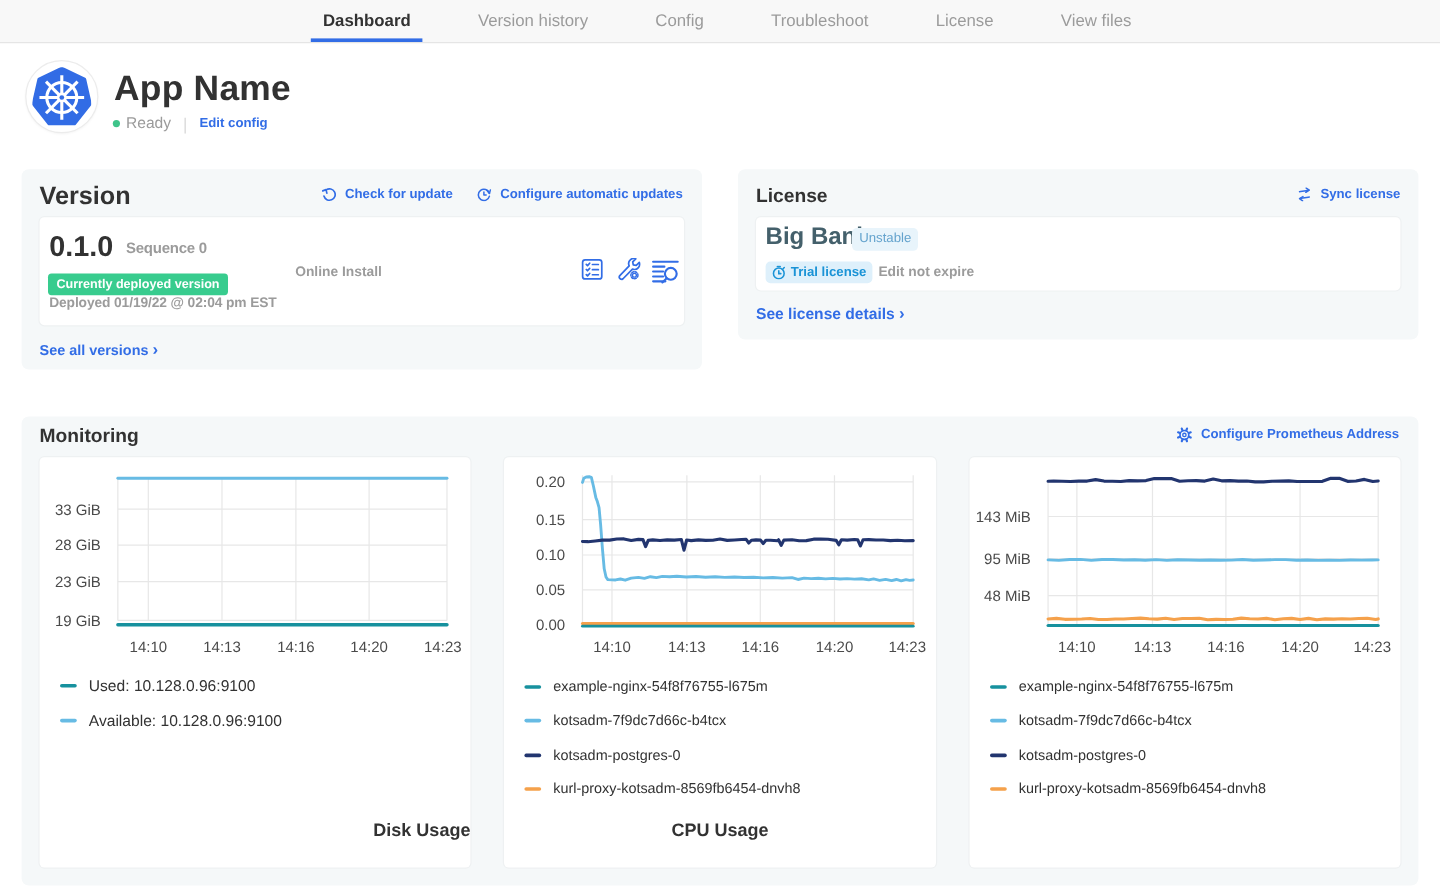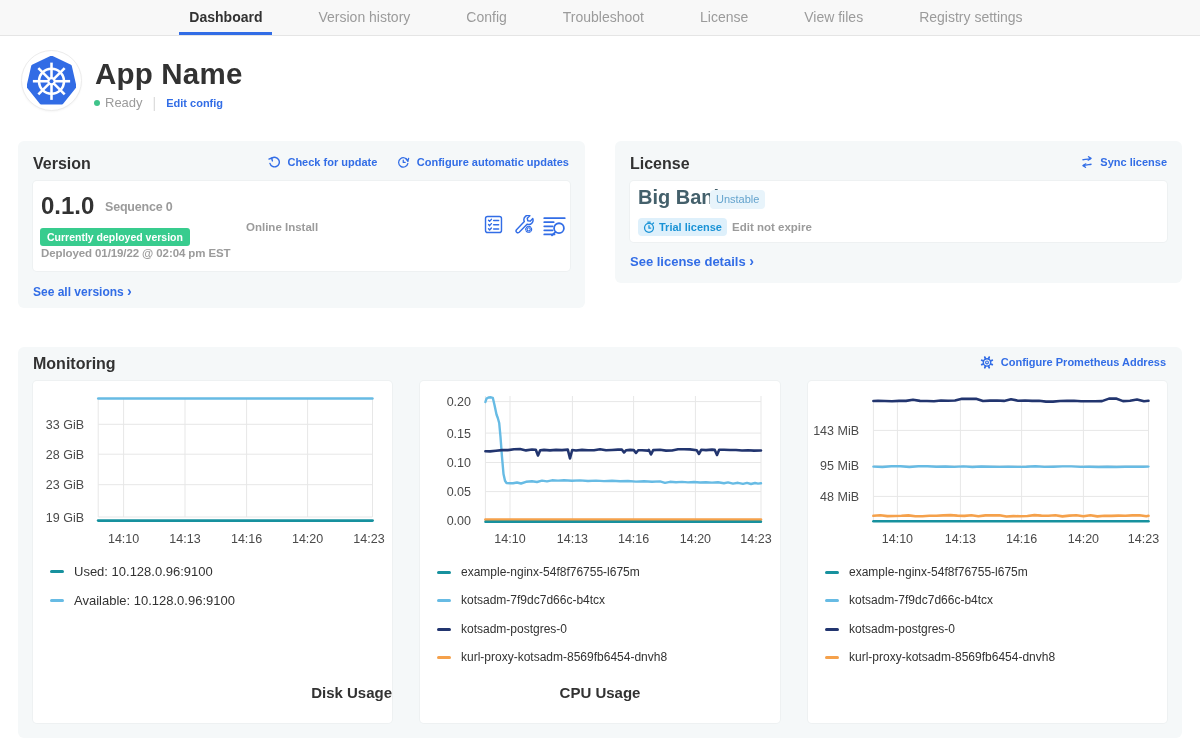--- a/index.html
+++ b/index.html
@@ -6,21 +6,20 @@
 </style></head>
 <body>
 
 <div style="position:absolute;top:0;left:0;width:1200px;height:36px;background:#F8F8F8;border-bottom:1px solid #E5E5E5;display:flex;justify-content:center;padding-left:12px">
     <div style="margin:0 18px;padding:0 10px;height:35px;line-height:35px;font-size:14px;font-weight:bold;color:#323232;border-bottom:3px solid #326DE6;box-sizing:border-box">Dashboard</div>
     <div style="margin:0 18px;padding:0 10px;height:35px;line-height:35px;font-size:14px;color:#9B9B9B">Version history</div>
     <div style="margin:0 18px;padding:0 10px;height:35px;line-height:35px;font-size:14px;color:#9B9B9B">Config</div>
     <div style="margin:0 18px;padding:0 10px;height:35px;line-height:35px;font-size:14px;color:#9B9B9B">Troubleshoot</div>
     <div style="margin:0 18px;padding:0 10px;height:35px;line-height:35px;font-size:14px;color:#9B9B9B">License</div>
     <div style="margin:0 18px;padding:0 10px;height:35px;line-height:35px;font-size:14px;color:#9B9B9B">View files</div>
-    <div style="margin:0 18px;padding:0 10px;height:35px;line-height:35px;font-size:14px;color:#9B9B9B">Registry settings</div>
   </div>
 
 <div style="position:absolute;left:21px;top:50px;width:61px;height:61px;background:#fff;border:1px solid #ECECEC;border-radius:50%;display:flex;align-items:center;justify-content:center;box-shadow:0 1px 2px rgba(0,0,0,0.04)">
     <svg width="49" height="49" viewBox="0 0 20 20">
       <polygon points="10.00,0.50 17.66,4.19 19.55,12.48 14.25,19.13 5.75,19.13 0.45,12.48 2.34,4.19" fill="#326CE5" stroke="#326CE5" stroke-width="1.3" stroke-linejoin="round"></polygon>
       <g stroke="#fff" stroke-width="1.05" fill="none">
         <circle cx="10.0" cy="10.3" r="5.1"></circle>
         <line x1="10.00" y1="8.90" x2="10.00" y2="2.70"></line>
         <line x1="10.99" y1="9.31" x2="15.37" y2="4.93"></line>
         <line x1="11.40" y1="10.30" x2="17.60" y2="10.30"></line>
@@ -35,21 +34,21 @@
     </svg>
   </div>
 <div style="position:absolute;left:95px;top:59px;font-size:29.5px;font-weight:bold;color:#323232;line-height:29.5px;letter-spacing:0.2px">App Name</div>
 <div style="position:absolute;left:94px;top:95px;height:15px;display:flex;align-items:center;font-size:13px;color:#9B9B9B">
   <span style="width:6px;height:6px;border-radius:50%;background:#3FC48A;margin-right:5px"></span>Ready
   <span style="color:#DADADA;margin:0 10px;font-size:14px">|</span>
   <span class="lnk" style="font-size:11px">Edit config</span>
 </div>
 
 <div style="position:absolute;left:18px;top:141px;width:567px;height:167px;background:#F5F8F9;border-radius:6px">
-  <div style="position:absolute;left:15px;top:14px;font-size:16px;font-weight:bold;color:#323232;line-height:18px">Version</div>
+  <div style="position:absolute;left:15px;top:14px;font-size:21px;font-weight:bold;color:#323232;line-height:18px">Version</div>
   <div style="position:absolute;right:16px;top:13px;display:flex;align-items:center;gap:20px;height:16px">
     <span style="display:flex;align-items:center;gap:7px">
         <svg width="12.5" height="12.5" viewBox="0 0 16 16" fill="none" stroke="#326DE6" stroke-width="1.8" stroke-linecap="round" stroke-linejoin="round">
           <path d="M4.9 2.8 A6.1 6.1 0 1 1 2.5 9.4"></path>
           <path d="M5.6 6.3 L4.7 2.6 L1.2 3.9"></path>
         </svg>
         <span class="lnk" style="font-size:11px">Check for update</span>
       </span>
     <span style="display:flex;align-items:center;gap:7px">
         <svg width="12.5" height="12.5" viewBox="0 0 16 16" fill="none" stroke="#326DE6" stroke-width="1.6" stroke-linecap="round" stroke-linejoin="round">

